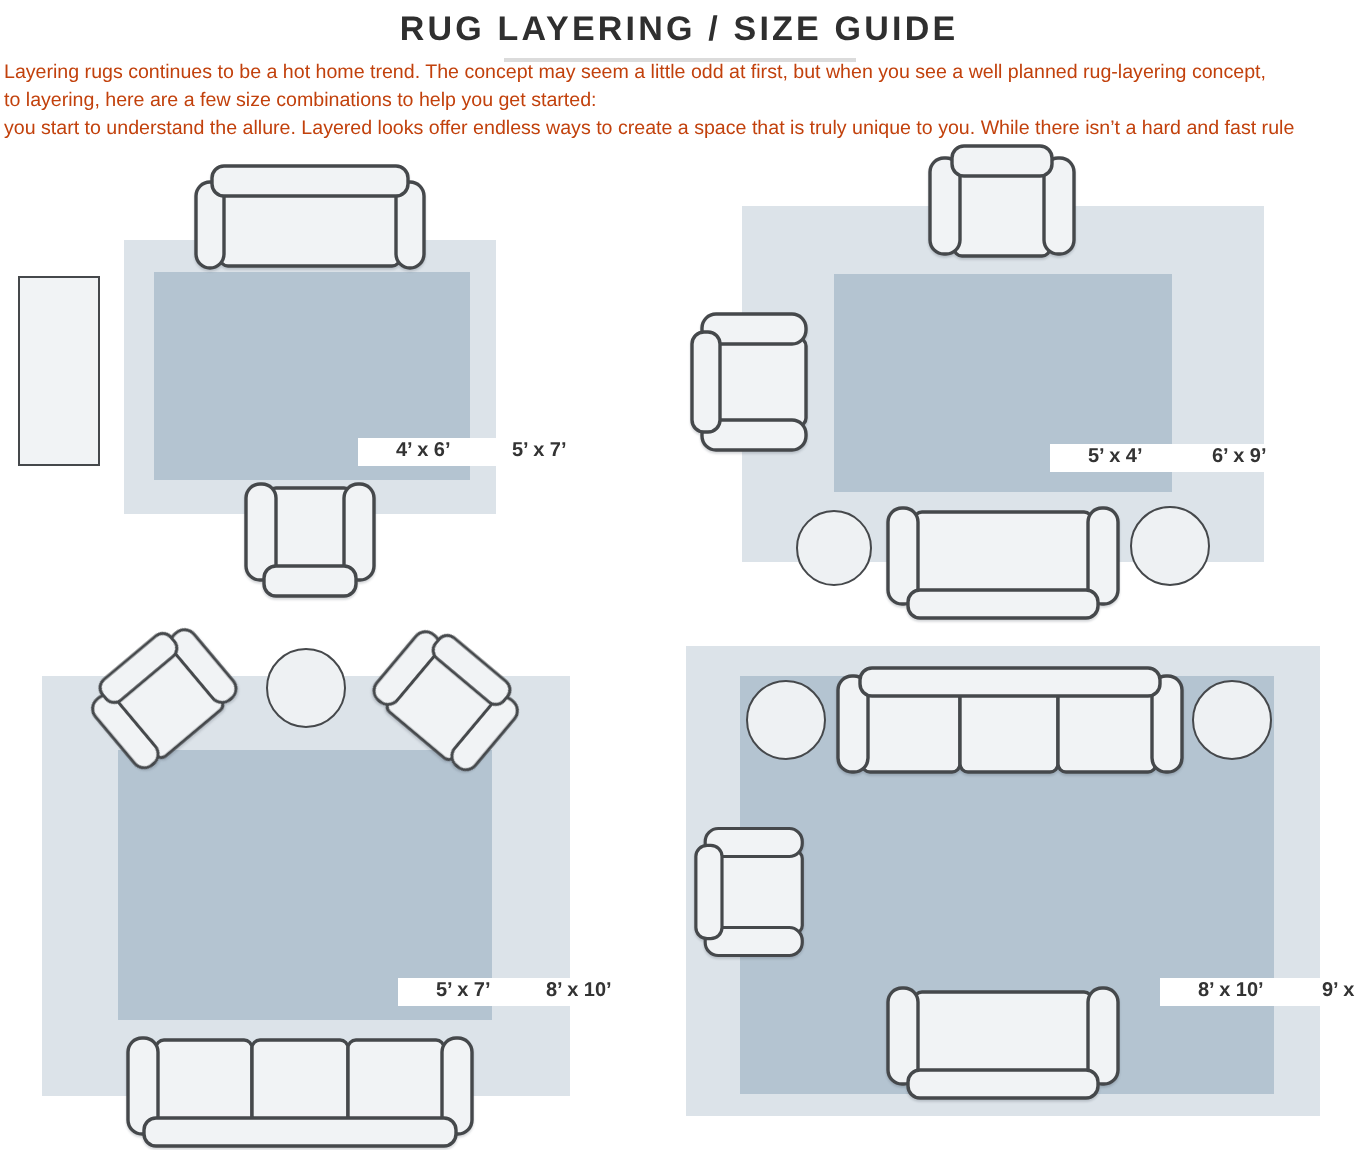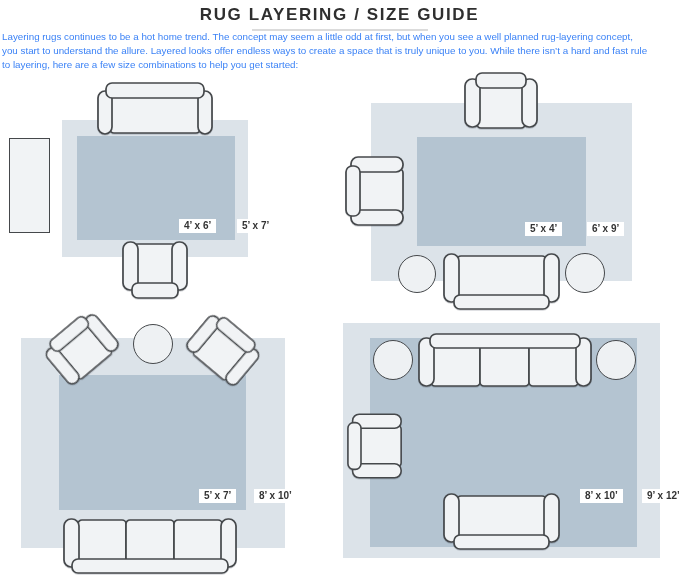--- a/index.html
+++ b/index.html
@@ -13,44 +13,44 @@
   html,body{margin:0;padding:0;background:#fff;}
   .page{
     position:relative;width:679px;height:575px;background:#fff;overflow:hidden;
     font-family:"Liberation Sans",sans-serif;
   }
   .title{
     margin:0;padding-top:5px;text-align:center;
     font-size:17px;font-weight:600;letter-spacing:1.6px;color:#2f2f2f;
   }
   .divider{width:176px;height:2px;background:#dbdbdb;margin:4px auto 0;}
-  .intro{position:absolute;left:2px;top:30px;color:#3b82f6;}
+  .intro{position:absolute;left:2px;top:30px;color:#c2410c;}
   .intro div{font-size:9.8px;line-height:14.2px;white-space:nowrap;}
   .rug-outer{position:absolute;background:var(--outer-rug);}
   .rug-inner{position:absolute;background:var(--inner-rug);}
   .furn{position:absolute;overflow:visible;filter:drop-shadow(0.5px 1.5px 0.5px rgba(60,70,80,0.22));}
   .furn rect{fill:var(--furn-fill);stroke:var(--furn-line);stroke-width:1.7;stroke-linejoin:round;}
   .pouf{position:absolute;border-radius:50%;background:#eef1f3;border:1.7px solid var(--furn-line);box-sizing:border-box;}
   .console{position:absolute;background:var(--furn-fill);border:1.7px solid var(--furn-line);box-sizing:border-box;}
   .size-label{
     position:absolute;background:var(--label-bg);color:var(--label-text);
-    font-size:10px;line-height:14px;font-weight:600;padding:0 5px;white-space:nowrap;
+    font-size:10px;line-height:14px;font-weight:600;padding:0 19px;white-space:nowrap;
   }
 </style>
 </head>
 <body>
 
 <div class="page">
 
   <h1 class="title">RUG LAYERING / SIZE GUIDE</h1>
   <div class="divider"></div>
   <div class="intro">
     <div>Layering rugs continues to be a hot home trend. The concept may seem a little odd at first, but when you see a well planned rug-layering concept,</div>
+    <div>to layering, here are a few size combinations to help you get started:</div>
     <div>you start to understand the allure. Layered looks offer endless ways to create a space that is truly unique to you. While there isn’t a hard and fast rule</div>
-    <div>to layering, here are a few size combinations to help you get started:</div>
   </div>
 
   <div>
     <div class="rug-outer" style="left:62px;top:120px;width:186px;height:137px;"></div>
     <div class="rug-inner" style="left:77px;top:136px;width:158px;height:104px;"></div>
 
     <div class="console" style="left:9px;top:138px;width:41px;height:95px;"></div>
 
     <svg class="furn" style="left:97px;top:82px;" width="116" height="53" viewBox="0 0 116 53">
       <rect x="13" y="13" width="90" height="38" rx="4"></rect>

